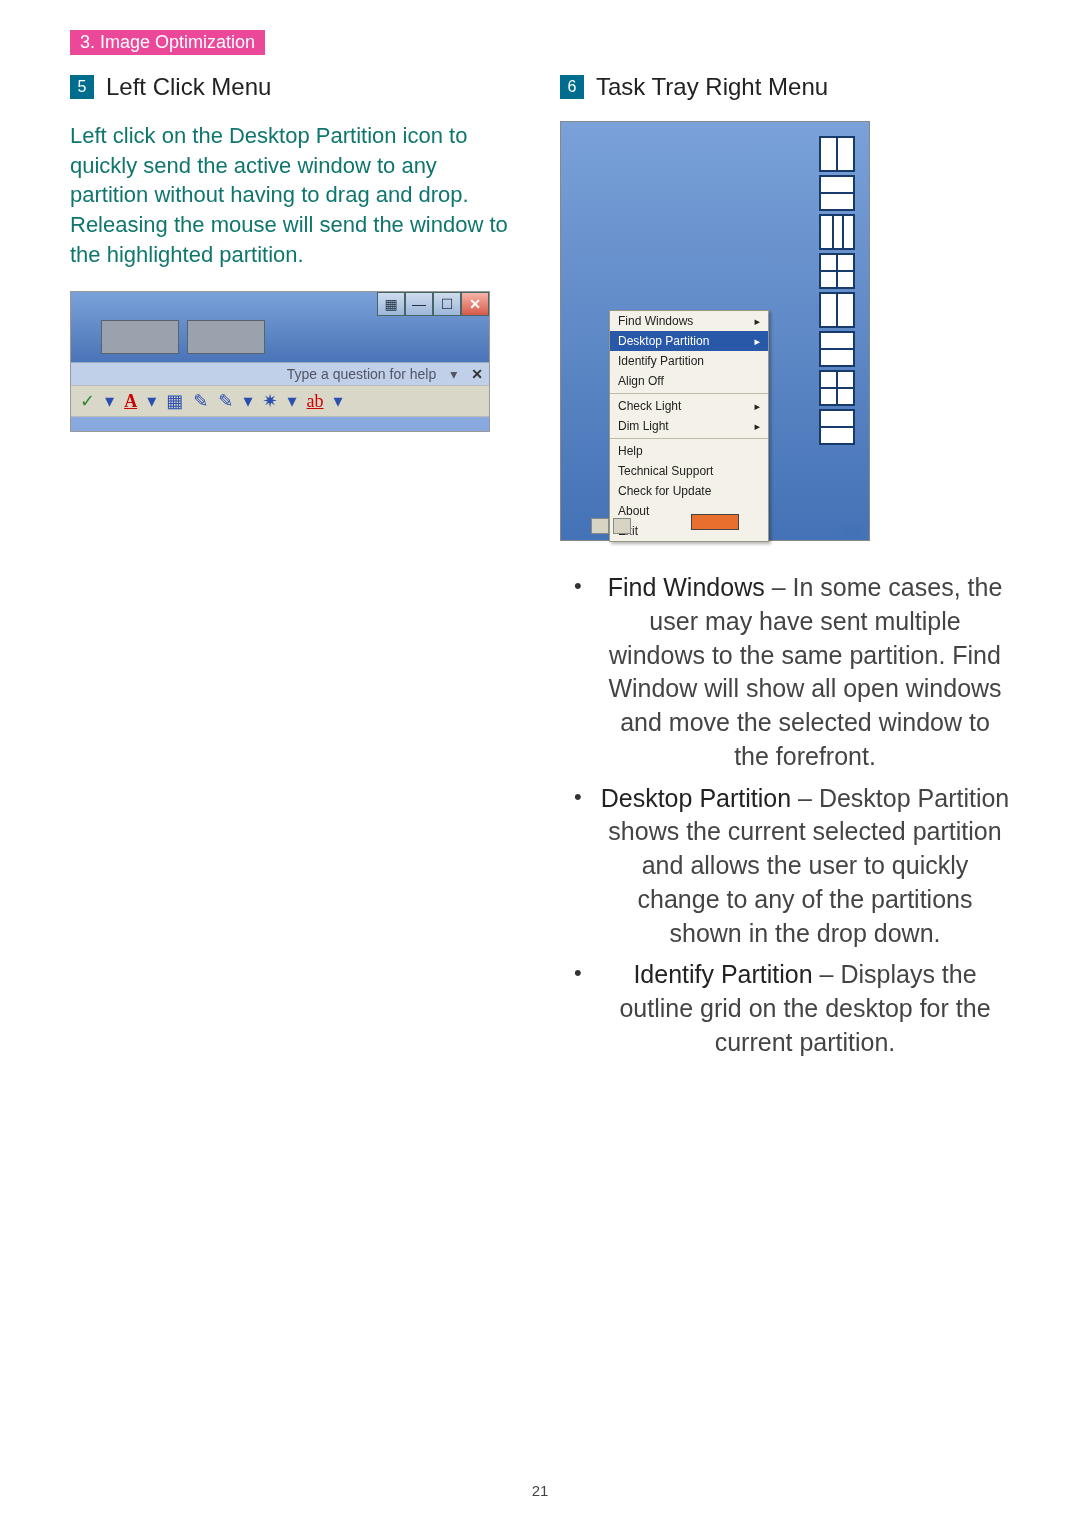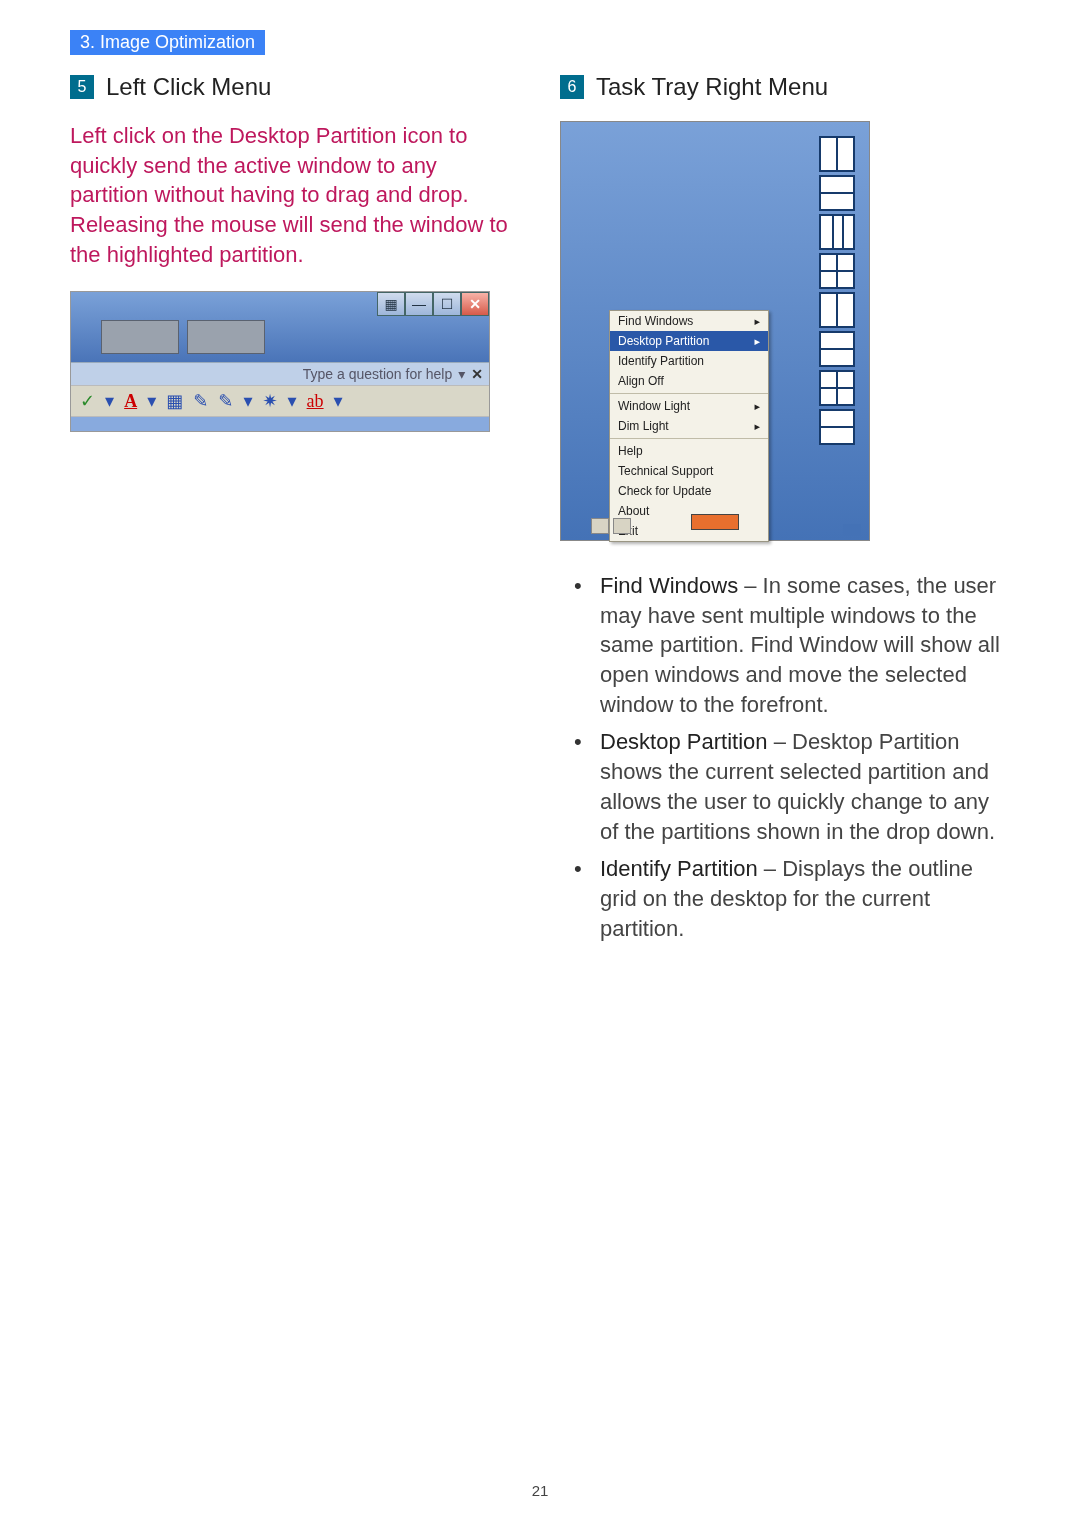--- a/index.html
+++ b/index.html
@@ -7,46 +7,46 @@
     font-family: "Gill Sans", "Gill Sans MT", "Segoe UI", Arial, sans-serif;
     font-weight: 300;
     background: #fff;
     color: #333;
     width: 1080px;
     height: 1527px;
     padding: 30px 70px 10px 70px;
     position: relative;
   }
   .breadcrumb {
-    background: #3b82f6;
+    background: #ec4899;
     color: #fff;
     font-size: 18px;
     padding: 2px 10px;
     display: inline-block;
     margin-bottom: 18px;
   }
   .columns { display: flex; gap: 40px; }
   .col { flex: 1; }
   .sec-head { display: flex; align-items: center; gap: 12px; margin-bottom: 20px; }
   .num-badge {
     background: #006d8e; color: #fff; font-weight: 500;
     width: 24px; height: 24px; display: flex; align-items: center; justify-content: center;
     font-size: 16px;
   }
   .sec-title { font-size: 24px; color: #222; font-weight: 400; }
-  .body-text { font-size: 22px; color: #be185d; line-height: 1.35; margin-bottom: 22px; }
+  .body-text { font-size: 22px; color: #0f766e; line-height: 1.35; margin-bottom: 22px; }
   
   .shot1 { width: 420px; border: 1px solid #999; background: #d9d7c8; }
   .shot1-top { background: linear-gradient(#7aa1d8,#4a74b8); height: 70px; position: relative; }
   .shot1-wins { position:absolute; left:30px; top:28px; display:flex; gap:8px; }
   .miniwin { width:78px; height:34px; background:#9aa2ad; border:1px solid #5a6270; }
   .shot1-ctl { position:absolute; right:0; top:0; display:flex; }
   .ctlbtn { width:28px; height:24px; background:linear-gradient(#d0dcee,#9db6da); border:1px solid #466; display:flex; align-items:center; justify-content:center; font-size:14px; color:#234; }
   .ctlbtn.close { background:linear-gradient(#f8b3a8,#d75a4a); color:#fff; font-weight:700; }
-  .shot1-help { background:#bfd0e8; padding:3px 6px; font-size:14px; color:#556; display:flex; align-items:center; justify-content:flex-end; gap:6px; border-top:1px solid #9ab; }
+  .shot1-help { background:#bfd0e8; padding:3px 6px; font-size:14px; color:#556; display:flex; align-items:center; justify-content:flex-end; gap:14px; border-top:1px solid #9ab; }
   .shot1-help .x { font-weight:700; color:#333; }
   .shot1-tools { background:#d9d7c8; padding:4px 6px; display:flex; align-items:center; gap:4px; border-top:1px solid #bbb; border-bottom:1px solid #bbb; font-family:"Times New Roman",serif; }
   .tbtn { font-size:18px; color:#2a4fb0; padding:0 3px; }
   .tbtn.red { color:#c00; }
   .tbtn.green { color:#2a8a2a; }
   .shot1-strip { background:#88aade; height:14px; }
 
   
   .shot2 { width: 310px; background:linear-gradient(#7aa1d8,#4472b6); height:420px; position:relative; border:1px solid #888; margin-bottom:30px; }
   .ladder { position:absolute; right:14px; top:14px; width:36px; display:flex; flex-direction:column; gap:3px; }
@@ -69,21 +69,21 @@
   .ctx-item.sel { background:#2a58a8; color:#fff; }
   .ctx-sep { height:1px; background:#c0bca8; margin:2px 0; }
   .sub { font-size:11px; }
   .tray { position:absolute; left:30px; bottom:6px; display:flex; align-items:center; gap:4px; }
   .tray-ic { width:18px; height:16px; background:#d8d4c4; border:1px solid #888; }
   .tray-blue { background:#3a7cd4; }
   .bottom-time { position:absolute; right:8px; bottom:4px; font-size:11px; color:#fff; background:#4472b6; padding:0 3px; }
   .tray-center { position:absolute; left:50%; bottom:10px; transform:translateX(-50%); width:48px; height:16px; background:#e86f2e; border:1px solid #444; }
 
   .bullets { list-style: none; padding-left: 20px; }
-  .bullets li { position:relative; font-size:22px; color:#444; line-height:1.35; margin-bottom:8px; padding-left:20px; }
+  .bullets li { position:relative; font-size:25px; color:#444; line-height:1.35; margin-bottom:8px; padding-left:20px;text-align:center; }
   .bullets li::before { content:"•"; position:absolute; left:-6px; top:0; color:#333; font-size:22px; }
   .term { color:#222; font-weight:500; }
 
   .page-num { position:absolute; bottom:28px; left:50%; transform:translateX(-50%); font-size:15px; color:#444; }
 </style>
 </head>
 <body>
 
 
 
@@ -162,21 +162,21 @@
             <span class="sub">▸</span>
         </div>
         <div class="ctx-item">
             <span>Identify Partition</span>
           </div>
         <div class="ctx-item">
             <span>Align Off</span>
           </div>
         <div class="ctx-sep"></div>
         <div class="ctx-item">
-          <span>Window Light</span>
+          <span>Check Light</span>
             <span class="sub">▸</span>
         </div>
         <div class="ctx-item">
           <span>Dim Light</span>
             <span class="sub">▸</span>
         </div>
         <div class="ctx-sep"></div>
         <div class="ctx-item">
             <span>Help</span>
           </div>

